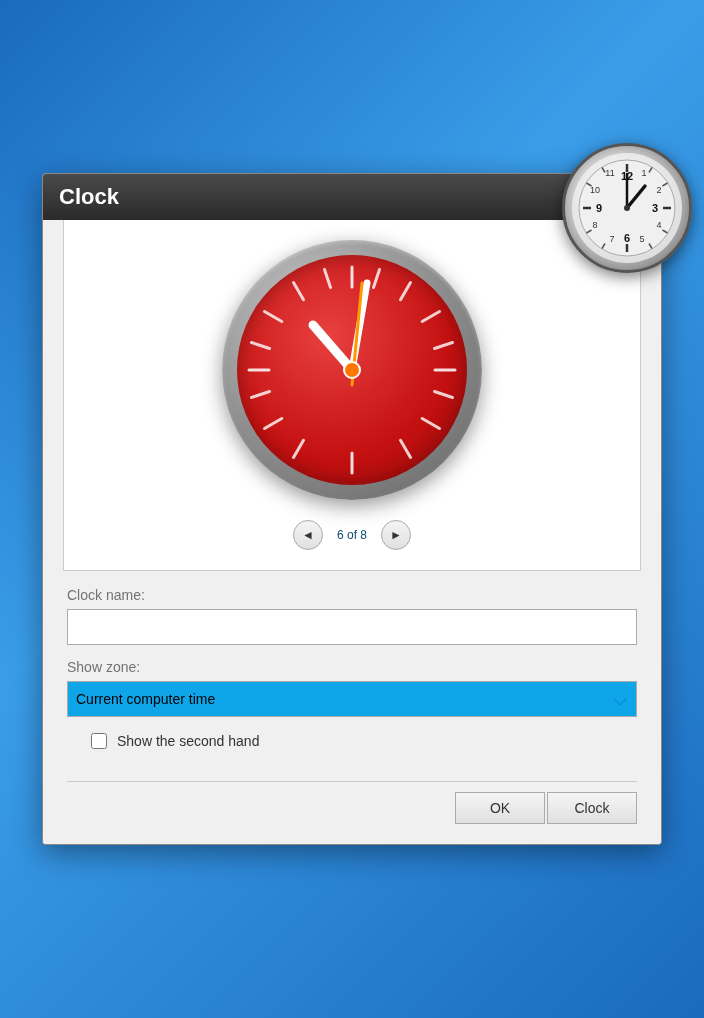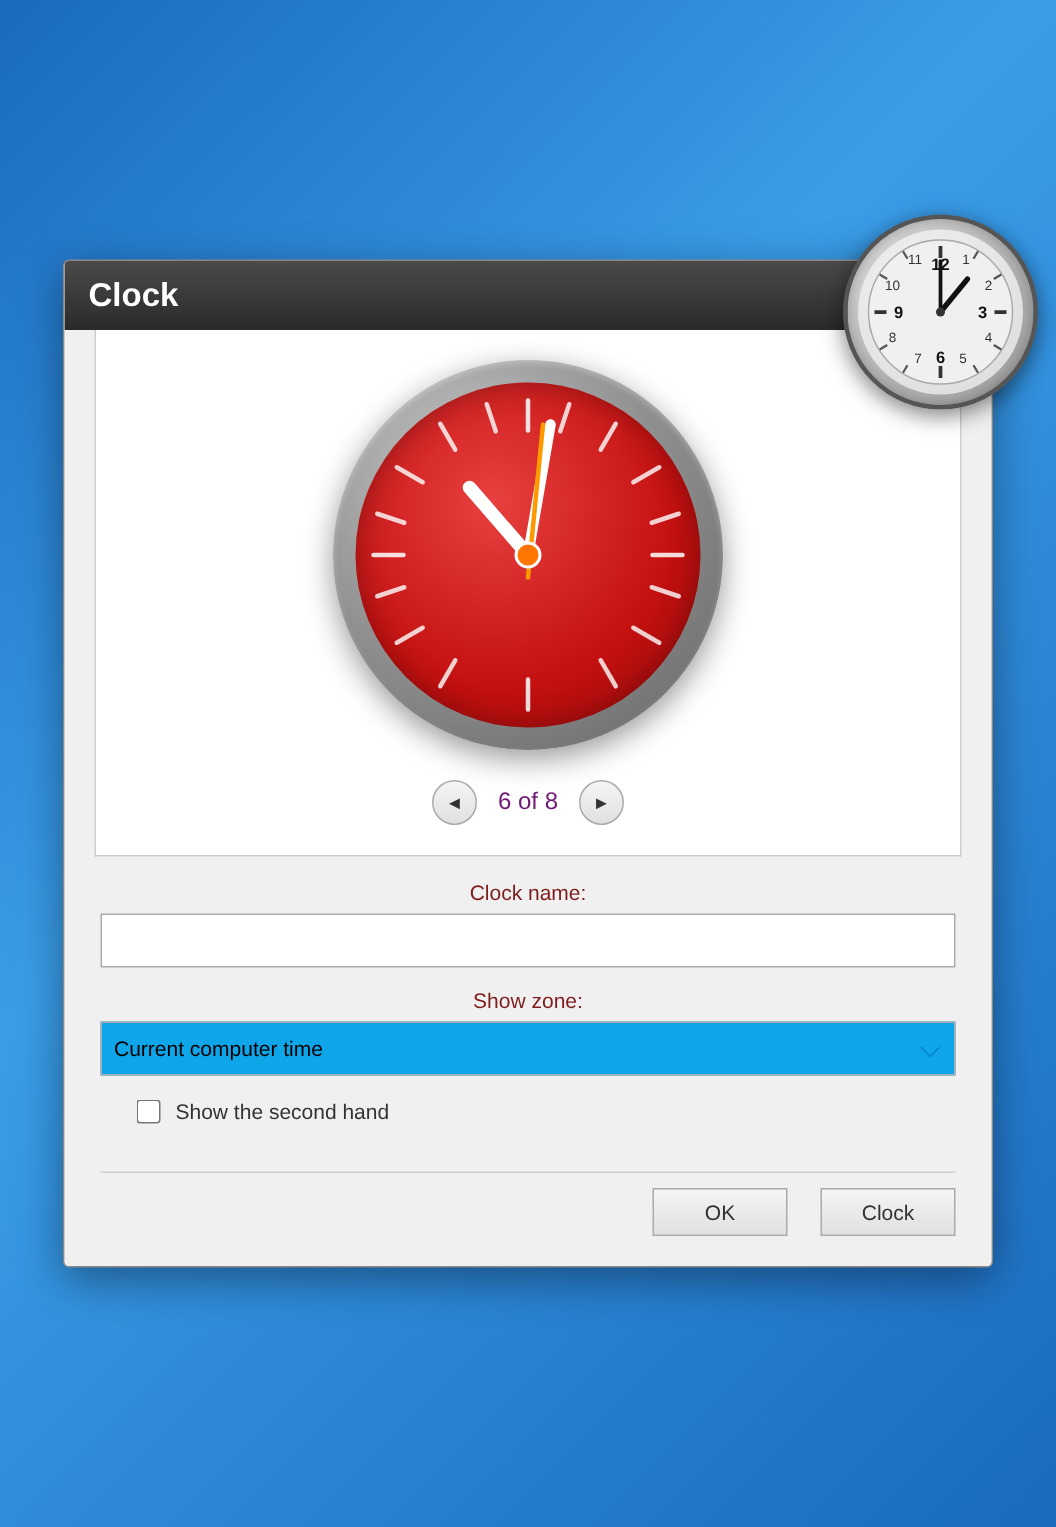--- a/index.html
+++ b/index.html
@@ -127,35 +127,34 @@
       background: linear-gradient(to bottom, #f5f5f5, #e0e0e0);
       display: flex;
       align-items: center;
       justify-content: center;
       cursor: pointer;
       font-size: 12px;
       color: #333;
     }
 
     .page-label {
-      font-size: 16px;
-      color: #701a75;
+      font-size: 12px;
+      color: #0c4a6e;
     }
 
     
     .form-section {
       padding: 0 4px;
     }
 
     .field-label {
       font-size: 14px;
-      color: #7f1d1d;
+      color: #737373;
       margin-bottom: 6px;
       display: block;
-      text-align: center;
     }
 
     .text-input {
       width: 100%;
       height: 36px;
       border: 1px solid #aaa;
       background: white;
       padding: 0 8px;
       font-size: 14px;
       outline: none;
@@ -208,21 +207,21 @@
 
     .checkbox-label {
       font-size: 14px;
       color: #333;
     }
 
     
     .dialog-footer {
       display: flex;
       justify-content: flex-end;
-      gap: 22px;
+      gap: 2px;
       padding-top: 10px;
       border-top: 1px solid #ccc;
     }
 
     .dialog-btn {
       min-width: 90px;
       height: 32px;
       border: 1px solid #aaa;
       background: linear-gradient(to bottom, #f5f5f5, #e0e0e0);
       font-size: 14px;

